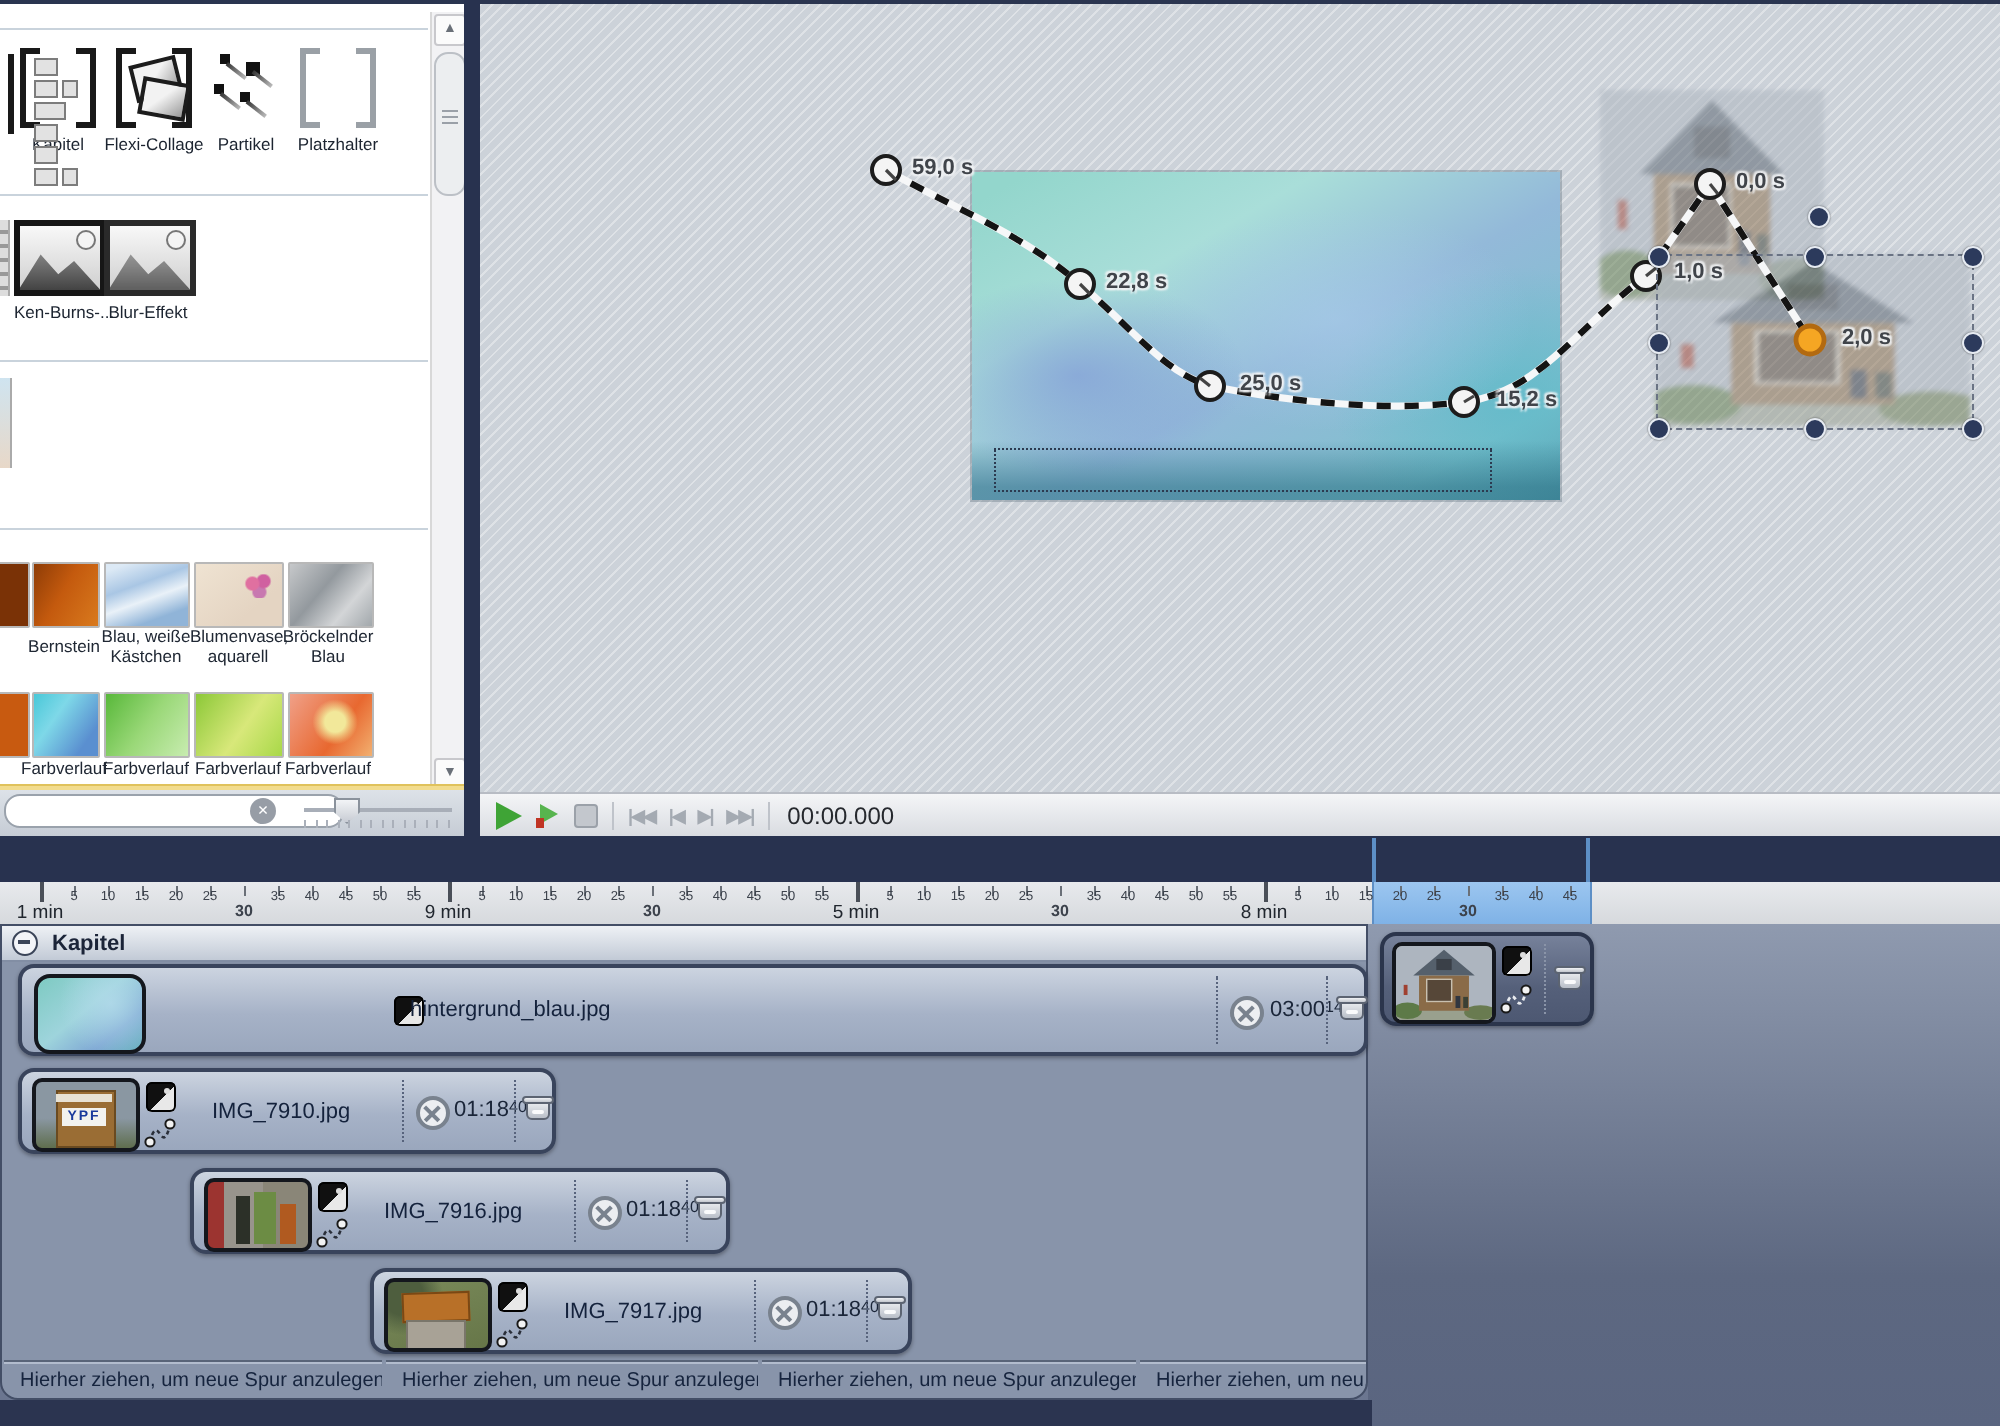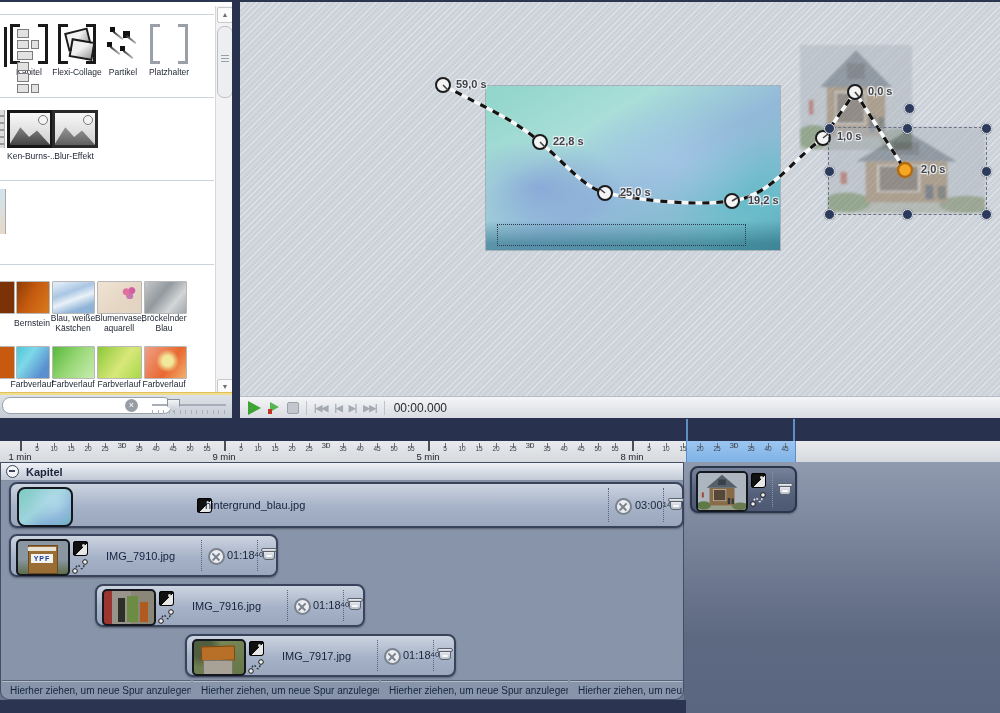--- a/index.html
+++ b/index.html
@@ -94,21 +94,21 @@
   .tr-btn{color:#a4aab2;font-size:9px;letter-spacing:-1px;font-weight:bold}
   .bar-sep{width:1px;height:14px;background:#bfc3ca}
   #time-readout{font-size:12px;color:#26292e;margin-left:2px}
 
   
   #ruler{left:0;top:441px;width:1000px;height:21px;background:linear-gradient(180deg,#e8eaed,#d6d9dd);border-bottom:1px solid #a8adb6;overflow:hidden}
   #ruler-blue{position:absolute;left:686px;top:0;width:108px;height:21px;background:linear-gradient(180deg,#9cc6f0,#7fb2e6);border-left:1px solid #5d8fc6;border-right:1px solid #5d8fc6}
   .tick-major{position:absolute;top:0;width:2px;height:10px;background:#4a4f58}
   .tick-minor{position:absolute;top:2px;width:1px;height:5px;background:#6a7078}
   .sec-num{position:absolute;top:4px;font-size:6.5px;color:#3c424c;width:10px;text-align:center}
-  .sec-num.big{font-size:8px;top:0;font-weight:normal}
+  .sec-num.big{font-size:8px;top:10px;font-weight:bold}
   .min-label{position:absolute;top:10px;font-size:9.5px;color:#20262e;width:34px;text-align:center}
 
   
   #timeline{left:0;top:462px;width:1000px;height:251px;background:#6b7690}
   #tl-right-bg{left:684px;top:0;width:316px;height:251px;background:linear-gradient(180deg,#8f9aaf,#5d6881 70%,#5a6580)}
   #chapter{left:0;top:0;width:684px;height:238px;background:#8894aa;border:1px solid #434e66;border-radius:0 0 9px 9px;box-sizing:border-box}
   #chapter-header{position:absolute;left:0;top:0;width:682px;height:17px;background:linear-gradient(180deg,#eef1f5,#c2cad6);border-bottom:1px solid #828ea4;border-radius:0;display:flex;align-items:center}
   #collapse-icon{width:11px;height:11px;border-radius:50%;border:1.5px solid #3a4458;background:#f2f4f8;margin-left:5px;position:relative}
   #collapse-icon:after{content:"";position:absolute;left:2px;top:4.2px;width:6px;height:1.6px;background:#3a4458}
   #chapter-title{font-size:11px;font-weight:bold;color:#1b2438;margin-left:7px}
@@ -328,21 +328,21 @@
       <line x1="365" y1="191" x2="360" y2="187" stroke="#444" stroke-width="1.6"></line>
       <line x1="492" y1="199" x2="497" y2="196" stroke="#444" stroke-width="1.6"></line>
       <line x1="583" y1="136" x2="588" y2="132" stroke="#444" stroke-width="1.6"></line>
       <line x1="615" y1="90" x2="619" y2="95" stroke="#444" stroke-width="1.6"></line>
     </g>
   </svg>
 
   <div class="kf-label" style="left:216px;top:76px">59,0 s</div>
   <div class="kf-label" style="left:313px;top:133px">22,8 s</div>
   <div class="kf-label" style="left:380px;top:184px">25,0 s</div>
-  <div class="kf-label" style="left:508px;top:192px">19,2 s</div>
+  <div class="kf-label" style="left:508px;top:192px">15,2 s</div>
   <div class="kf-label" style="left:597px;top:128px">1,0 s</div>
   <div class="kf-label" style="left:628px;top:83px">0,0 s</div>
   <div class="kf-label" style="left:681px;top:161px">2,0 s</div>
 
   <div class="abs" id="sel-rect" style="left:588px;top:125px;width:157px;height:86px"></div>
   <div class="handle" style="left:584px;top:121px"></div>
   <div class="handle" style="left:662px;top:121px"></div>
   <div class="handle" style="left:741px;top:121px"></div>
   <div class="handle" style="left:584px;top:164px"></div>
   <div class="handle" style="left:741px;top:164px"></div>

